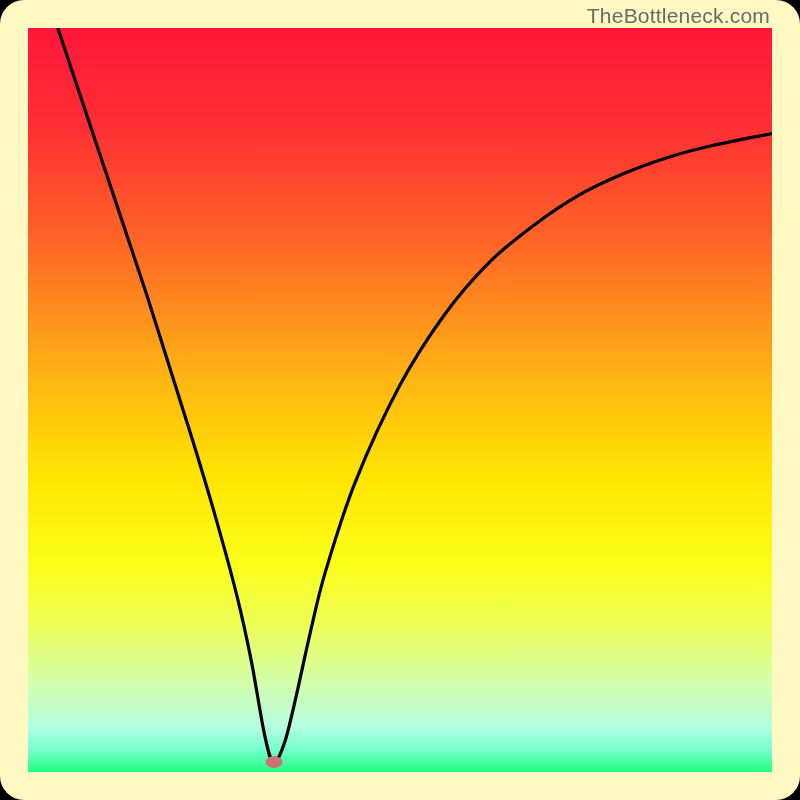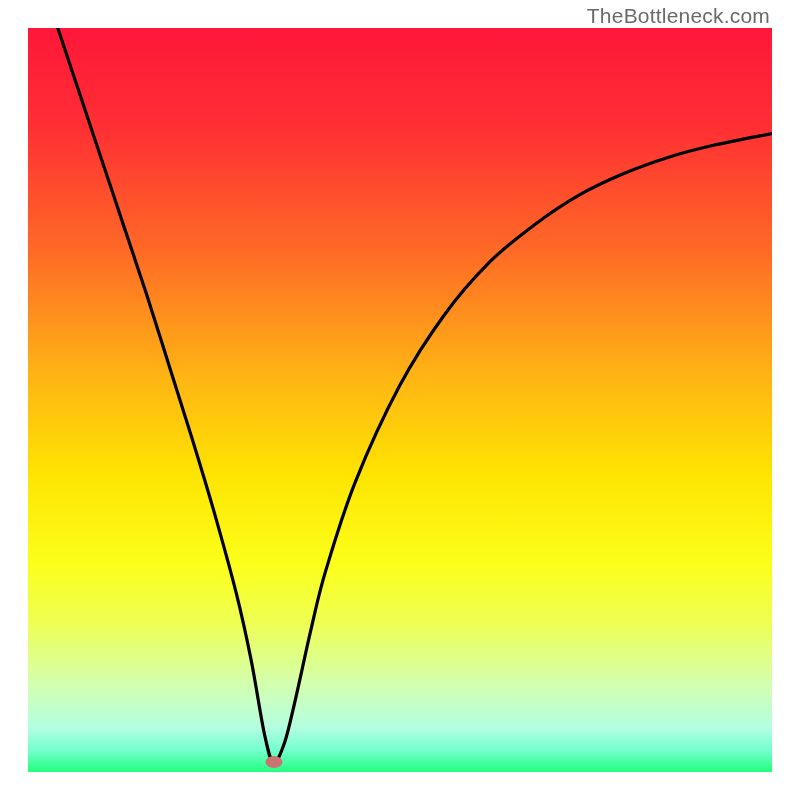--- a/index.html
+++ b/index.html
@@ -1,21 +1,22 @@
 <!DOCTYPE html>
 <html><head>
 <meta charset="utf-8">
 <style>
   * { margin: 0; padding: 0; box-sizing: border-box; }
   html, body { width: 800px; height: 800px; overflow: hidden; }
   body { background: #000; position: relative; font-family: Arial, Helvetica, sans-serif; }
   .frame {
     position: absolute;
     inset: 0;
-    background: #ffffff;
+    background: #fef9c3;
+    border-radius: 24px;
   }
   .plot {
     position: absolute;
     left: 28px;
     top: 28px;
     width: 744px;
     height: 744px;
     overflow: hidden;
   }
   .gradient-bg {

